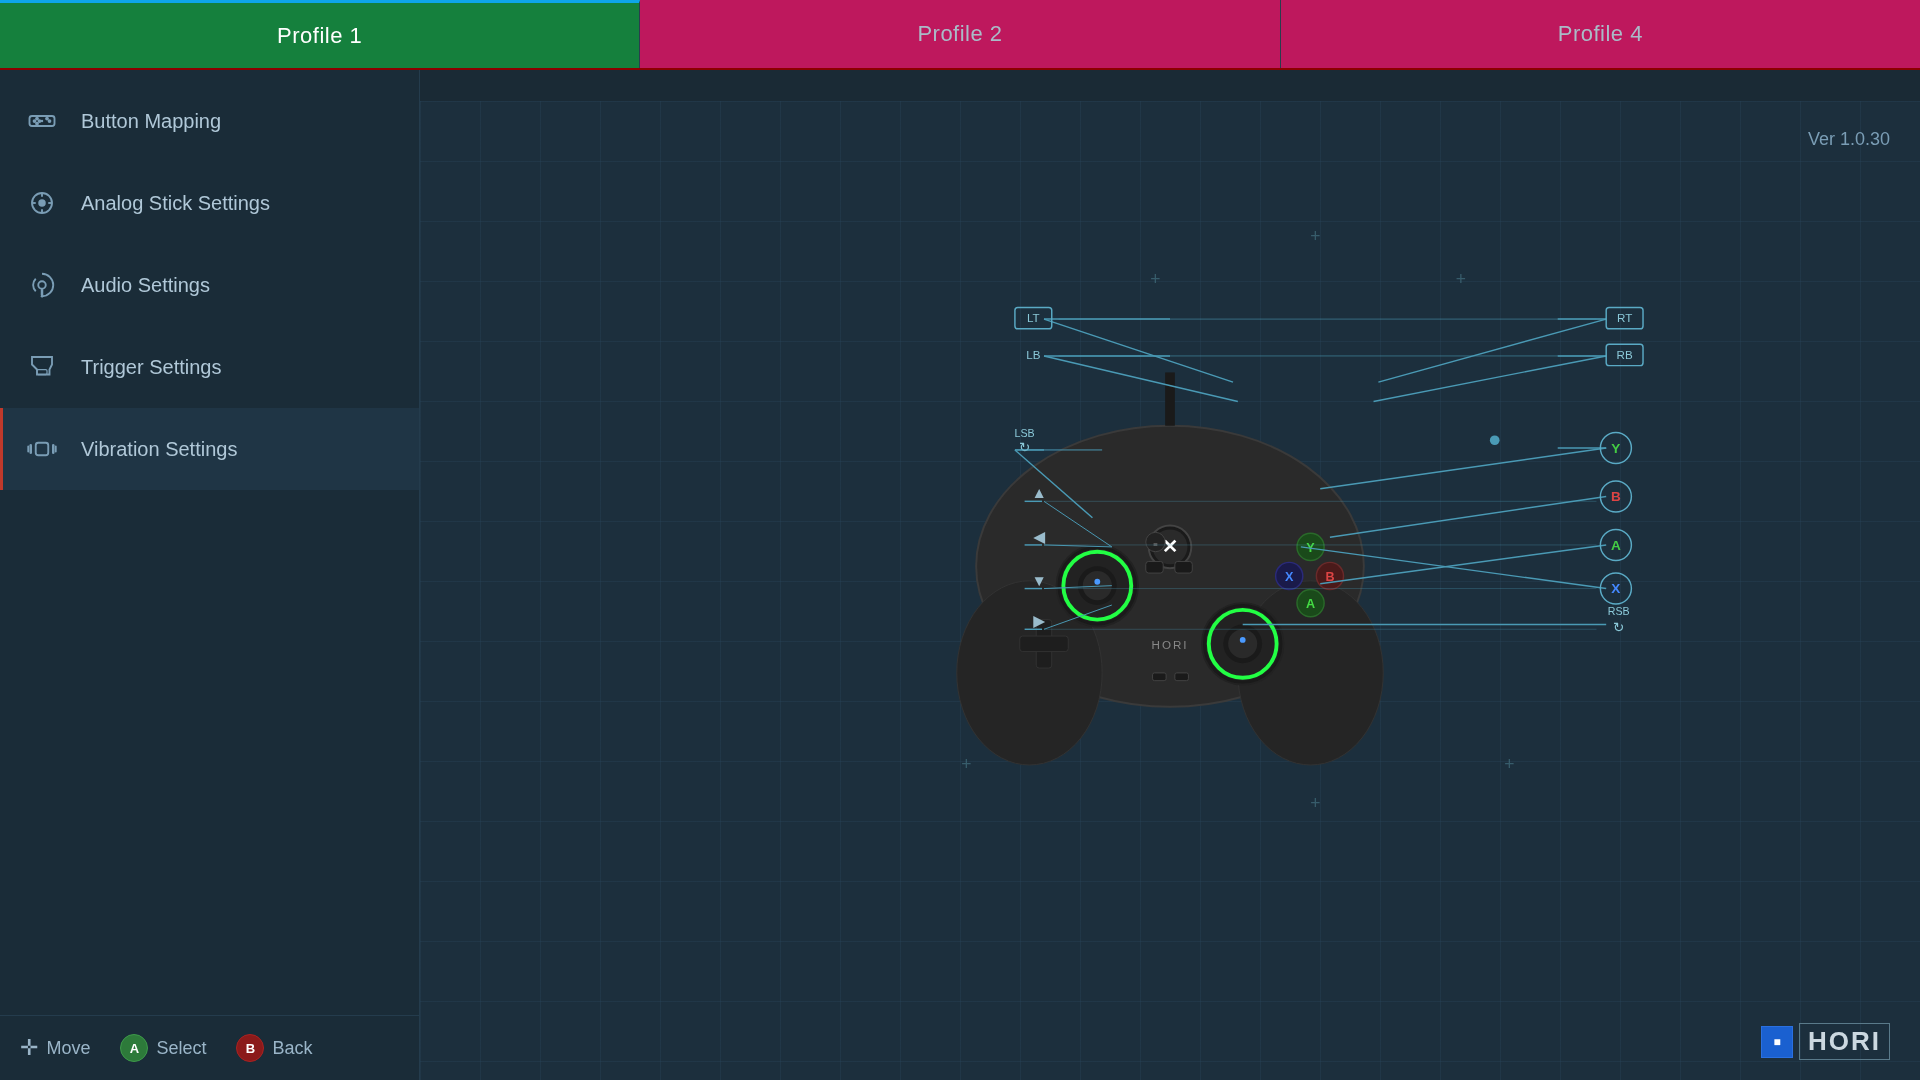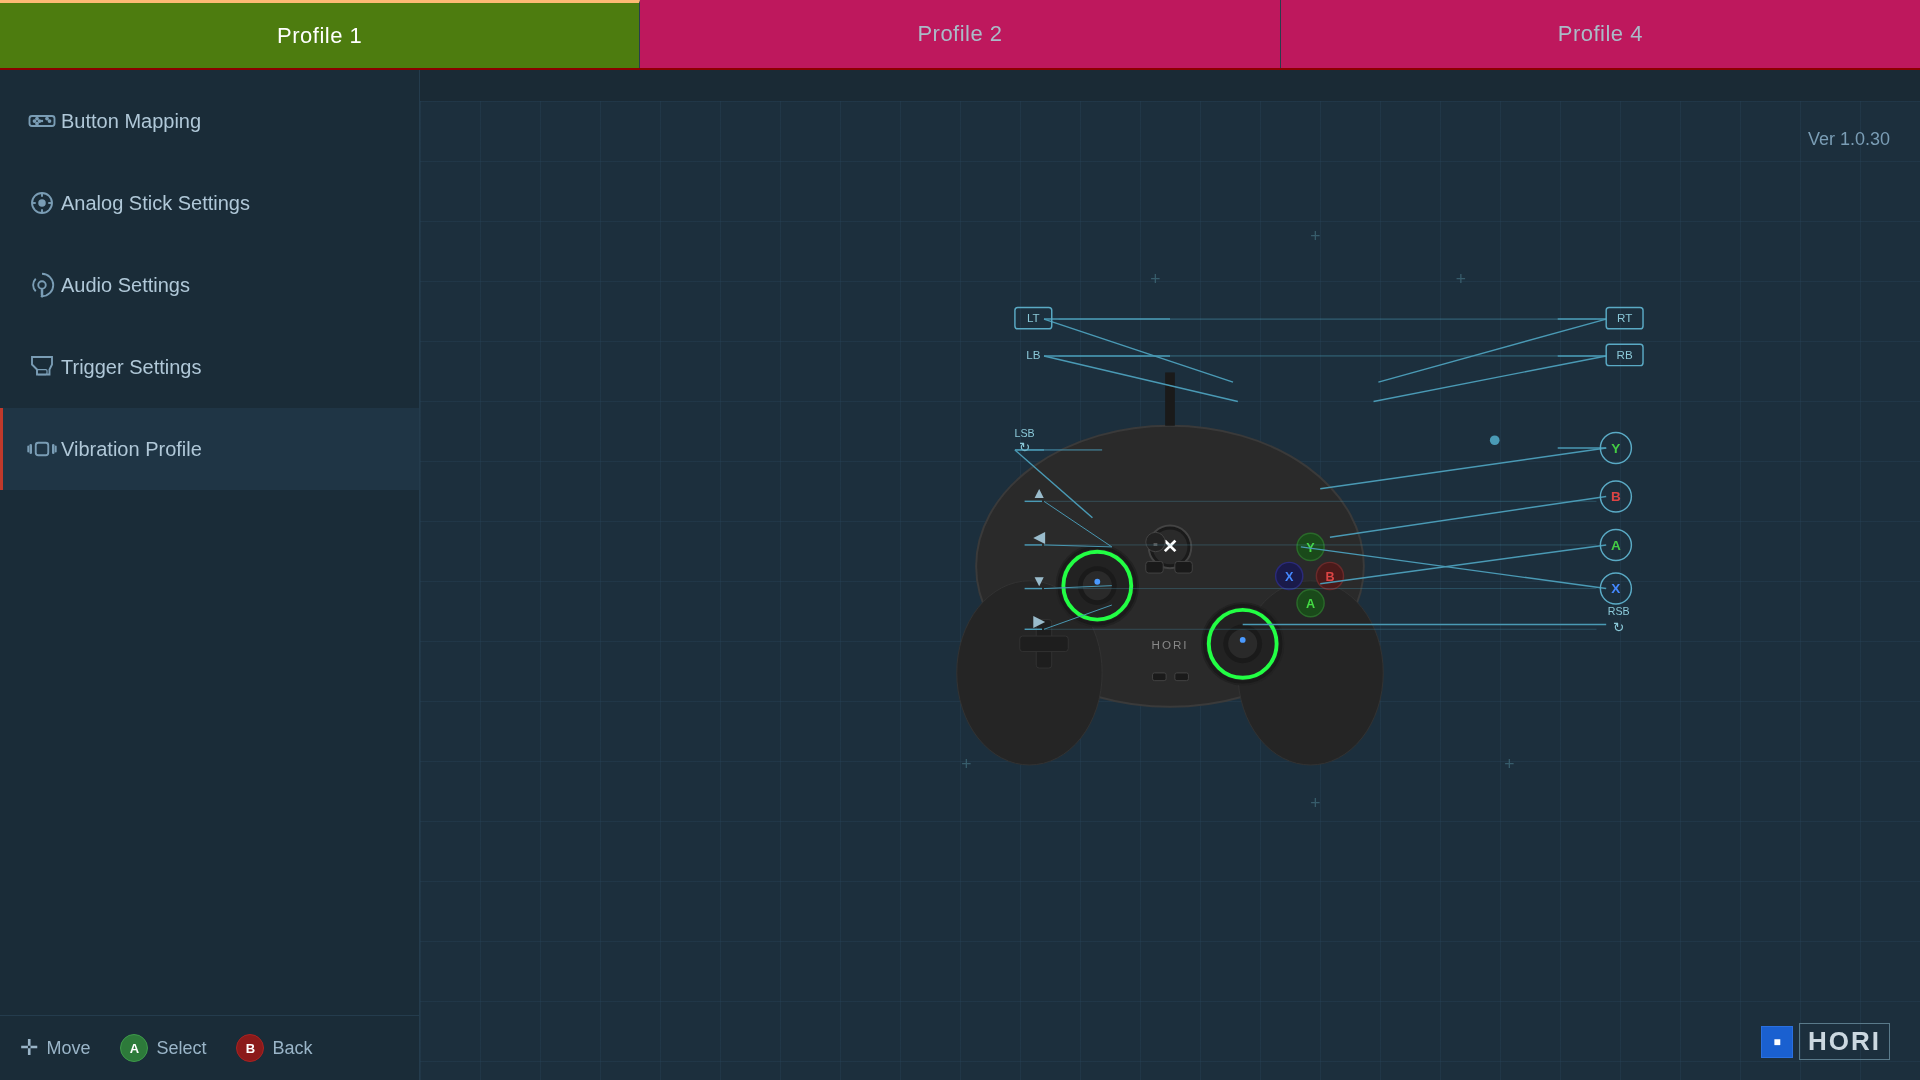--- a/index.html
+++ b/index.html
@@ -26,23 +26,23 @@
       align-items: center;
       justify-content: center;
       font-size: 22px;
       color: #aabbc8;
       cursor: pointer;
       border-right: 1px solid #2a3d4d;
       letter-spacing: 0.5px;
     }
     .tab:last-child { border-right: none; }
     .tab.active {
-      background: #4d7c0f;
+      background: #15803d;
       color: #ffffff;
-      border-top: 3px solid #fdba74;
+      border-top: 3px solid #0ea5e9;
       border-bottom: none;
     }
     .tab:not(.active) {
       background: #be185d;
     }
 
     
     .main {
       display: flex;
       width: 100%;
@@ -56,20 +56,21 @@
       border-right: 1px solid #243c4d;
       display: flex;
       flex-direction: column;
       padding-top: 10px;
     }
     .sidebar-item {
       display: flex;
       align-items: center;
       padding: 22px 20px 22px 20px;
       cursor: pointer;
+      gap: 20px;
       border-left: 3px solid transparent;
     }
     .sidebar-item.active {
       background: #1f3545;
       border-left: 3px solid #c0392b;
     }
     .sidebar-icon {
       width: 38px;
       height: 38px;
       display: flex;
@@ -261,21 +262,21 @@
     <div class="sidebar-item active">
       <div class="sidebar-icon">
         <svg viewBox="0 0 24 24" xmlns="http://www.w3.org/2000/svg">
           <rect x="7" y="7" width="10" height="10" rx="2" stroke="#7a9db5" stroke-width="1.5" fill="none"></rect>
           <line x1="3" y1="9" x2="3" y2="15" stroke="#7a9db5" stroke-width="2" stroke-linecap="round"></line>
           <line x1="21" y1="9" x2="21" y2="15" stroke="#7a9db5" stroke-width="2" stroke-linecap="round"></line>
           <line x1="1" y1="10" x2="1" y2="14" stroke="#7a9db5" stroke-width="1.5" stroke-linecap="round"></line>
           <line x1="23" y1="10" x2="23" y2="14" stroke="#7a9db5" stroke-width="1.5" stroke-linecap="round"></line>
         </svg>
       </div>
-      <span class="sidebar-label">Vibration Profile</span>
+      <span class="sidebar-label">Vibration Settings</span>
     </div>
 
     <div class="bottom-bar">
       <div class="bottom-control">
         <span style="font-size:22px; color:#9ab5c8;">✛</span>
         <span>Move</span>
       </div>
       <div class="bottom-control">
         <span class="btn-circle a-btn">A</span>
         <span>Select</span>

